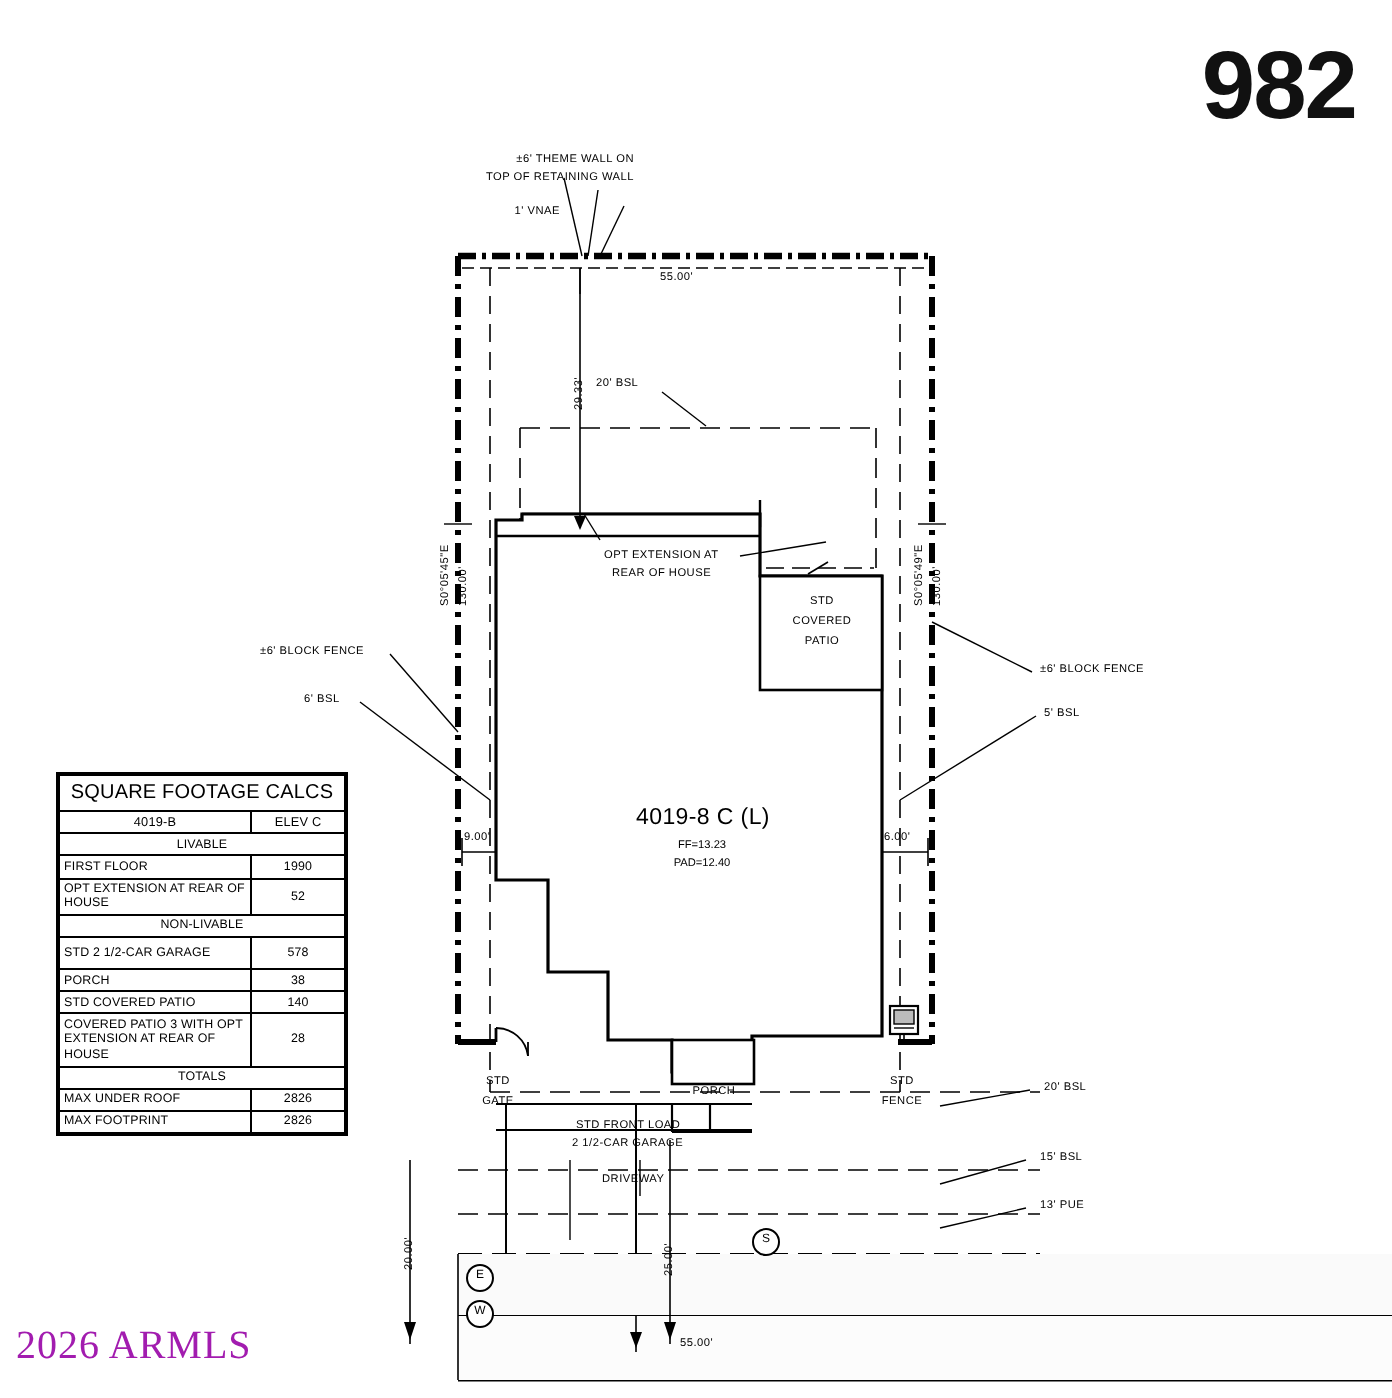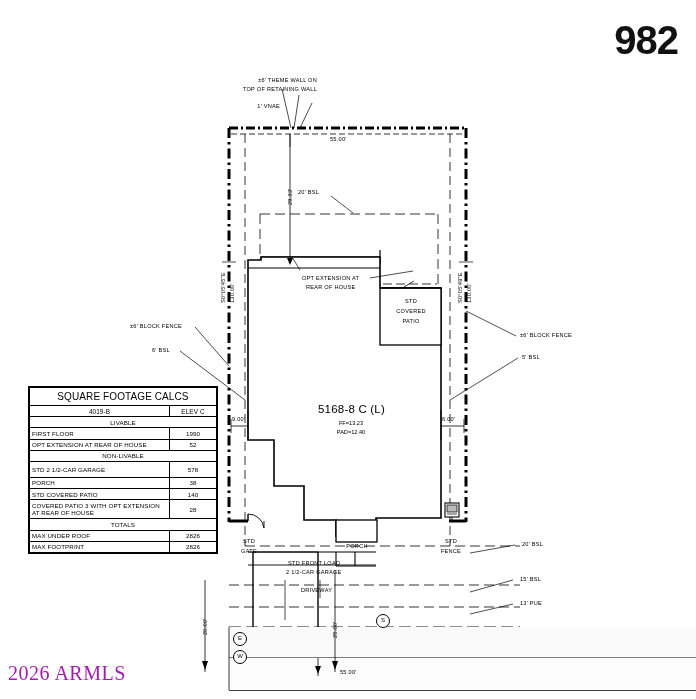--- a/index.html
+++ b/index.html
@@ -15,42 +15,42 @@
     font-family: "Liberation Sans", sans-serif;
     overflow: hidden;
   }
   .abs { position: absolute; }
 
   
   #plan-number {
     right: 18px;
     top: 20px;
     font-family: "Liberation Sans", sans-serif;
-    font-size: 40px;
+    font-size: 48px;
     font-weight: bold;
     letter-spacing: -1px;
     color: #111111;
     line-height: 1;
   }
 
   
   #watermark {
     left: 8px;
     bottom: 14px;
     font-family: "Liberation Serif", serif;
     font-size: 20px;
     color: #a21caf;
     letter-spacing: 0.5px;
   }
 
   
   #sqft-table {
     left: 28px;
     top: 386px;
-    width: 190px;
+    width: 146px;
     border: 1.5px solid #000;
     background: #fff;
     box-sizing: border-box;
   }
   #sqft-table table {
     border-collapse: collapse;
     width: 100%;
     font-size: 6.2px;
     color: #000;
   }
@@ -341,21 +341,21 @@
   <div class="abs plan-txt ctr" style="left:395px; top:298px; width:32px;">STD</div>
   <div class="abs plan-txt ctr" style="left:392px; top:308px; width:38px;">COVERED</div>
   <div class="abs plan-txt ctr" style="left:395px; top:318px; width:32px;">PATIO</div>
 
   <div class="abs plan-txt" style="left:130px; top:323px;">±6' BLOCK FENCE</div>
   <div class="abs plan-txt" style="left:152px; top:347px;">6' BSL</div>
 
   <div class="abs plan-txt" style="left:520px; top:332px;">±6' BLOCK FENCE</div>
   <div class="abs plan-txt" style="left:522px; top:354px;">5' BSL</div>
 
-  <div class="abs lot-id" style="left:318px; top:403px;">5168-8 C (L)</div>
+  <div class="abs lot-id" style="left:318px; top:403px;">4019-8 C (L)</div>
   <div class="abs lot-elev" style="left:318px; top:420px; width:66px;">FF=13.23</div>
   <div class="abs lot-elev" style="left:318px; top:429px; width:66px;">PAD=12.40</div>
 
   <div class="abs plan-txt" style="left:232px; top:416px;">9.00'</div>
   <div class="abs plan-txt" style="left:442px; top:416px;">6.00'</div>
 
   <div class="abs plan-txt ctr" style="left:236px; top:538px; width:26px;">STD</div>
   <div class="abs plan-txt ctr" style="left:234px; top:548px; width:30px;">GATE</div>
 
   <div class="abs plan-txt" style="left:288px; top:560px;">STD FRONT LOAD</div>

